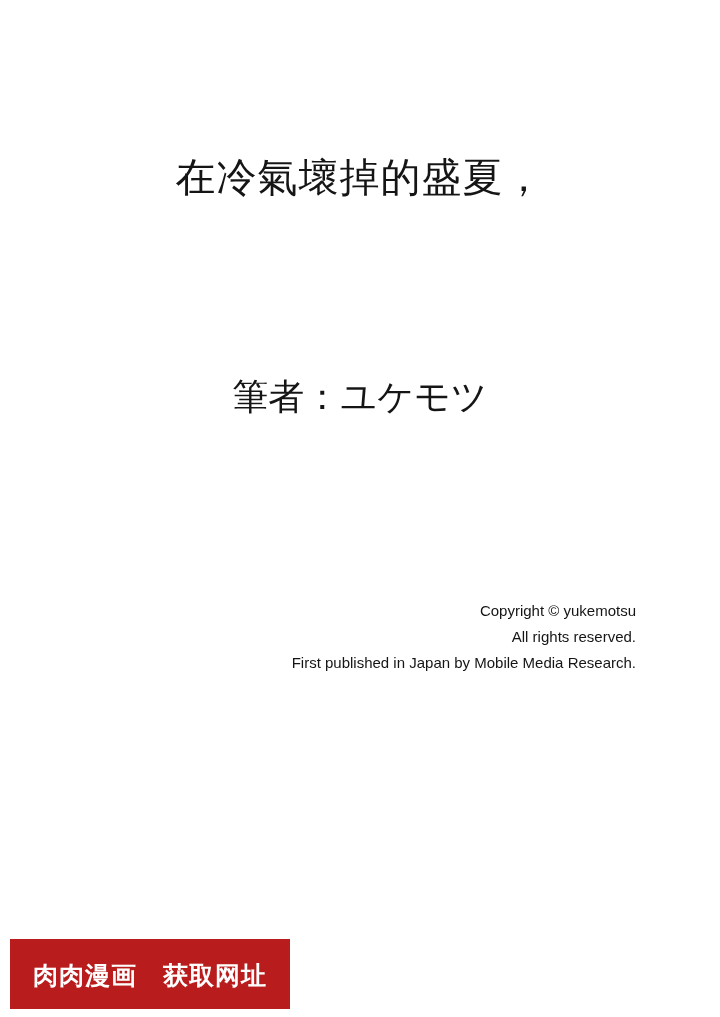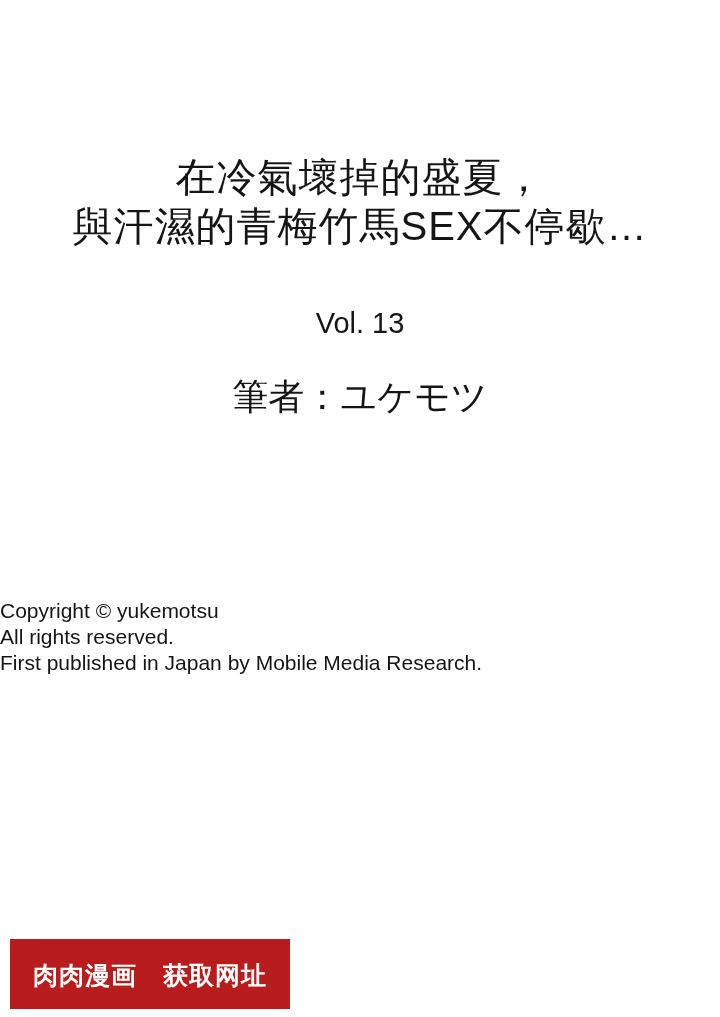--- a/index.html
+++ b/index.html
@@ -49,22 +49,22 @@
     font-size: 36px;
     line-height: 34px;
     font-weight: 400;
     color: #151515;
   }
   .copyright-block {
     position: absolute;
     top: 598px;
     left: 0;
     width: 636px;
-    text-align: left;
-    font-size: 21px;
+    text-align: right;
+    font-size: 15px;
     line-height: 26px;
     font-weight: 400;
     color: #151515;
   }
   .watermark-badge {
     position: absolute;
     left: 10px;
     top: 939px;
     width: 280px;
     height: 70px;
@@ -95,24 +95,22 @@
     text-align: center;
   }
 </style>
 </head>
 <body>
 
 <div class="page" style="background: rgb(255, 255, 255); border-radius: 24px;">
 
   <div class="book-title">
     <div>在冷氣壞掉的盛夏，</div>
-    <div>與汗濕的青梅竹馬SEX不停歇…</div>
   </div>
 
-  <div class="volume-label">Vol. 13</div>
 
   <div class="author-line">筆者：ユケモツ</div>
 
   <div class="copyright-block">
     <div>Copyright © yukemotsu</div>
     <div>All rights reserved.</div>
     <div>First published in Japan by Mobile Media Research.</div>
   </div>
 
   <div class="watermark-badge" style="background: #b91c1c; color: rgb(255, 255, 255);">

